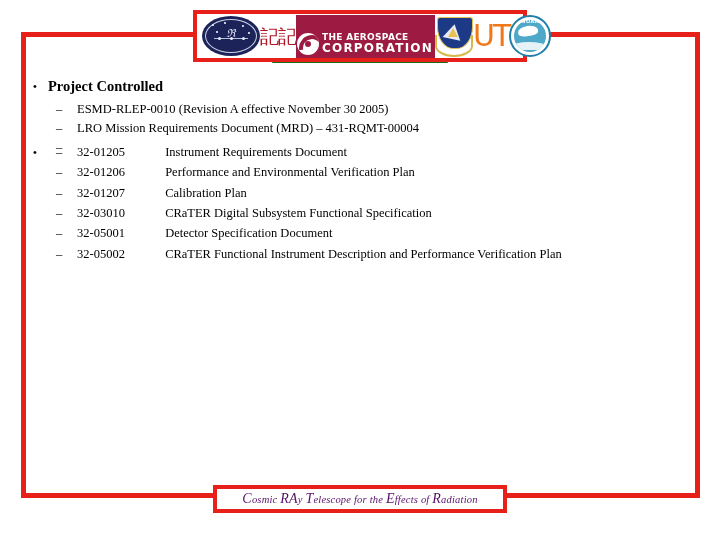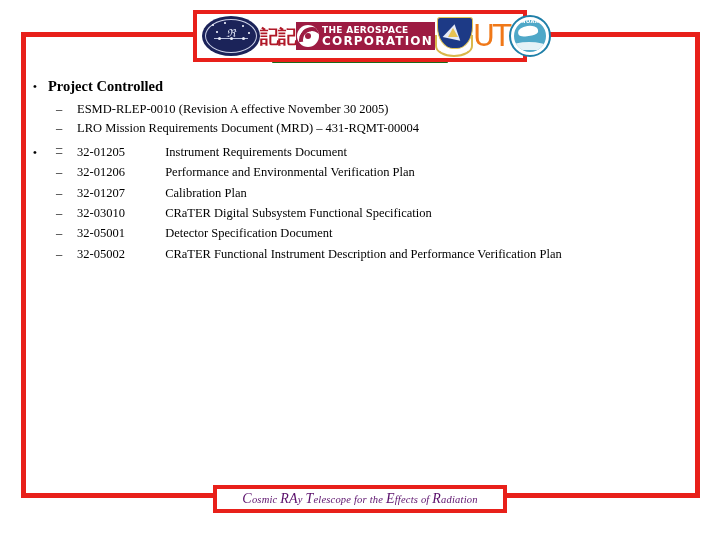--- a/index.html
+++ b/index.html
@@ -87,33 +87,33 @@
     font-size: 11px;
     font-style: italic;
     font-family: "Liberation Serif", serif;
   }
 
   
   .kanji-mark {
     color: #b01828;
     font-size: 19px;
     letter-spacing: -1px;
-    font-weight: bold;
+    font-weight: normal;
     font-family: "DejaVu Sans", sans-serif;
     line-height: 1;
     white-space: nowrap;
   }
 
   
   .aero-logo {
     display: flex;
     align-items: center;
     background: #9d1b42;
     height: 28px;
-    padding: 0 2px 0 1px;
+    padding: 15px 2px 0 1px;
   }
   .aero-swirl {
     width: 22px; height: 22px;
     border-radius: 50%;
     background: #ffffff;
     position: relative;
     margin-right: 3px;
     overflow: hidden;
     flex: none;
   }

